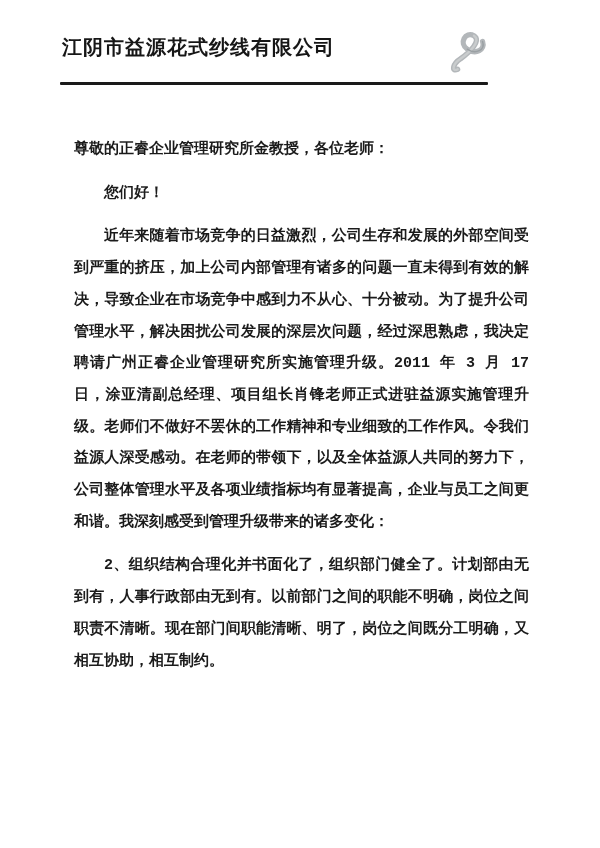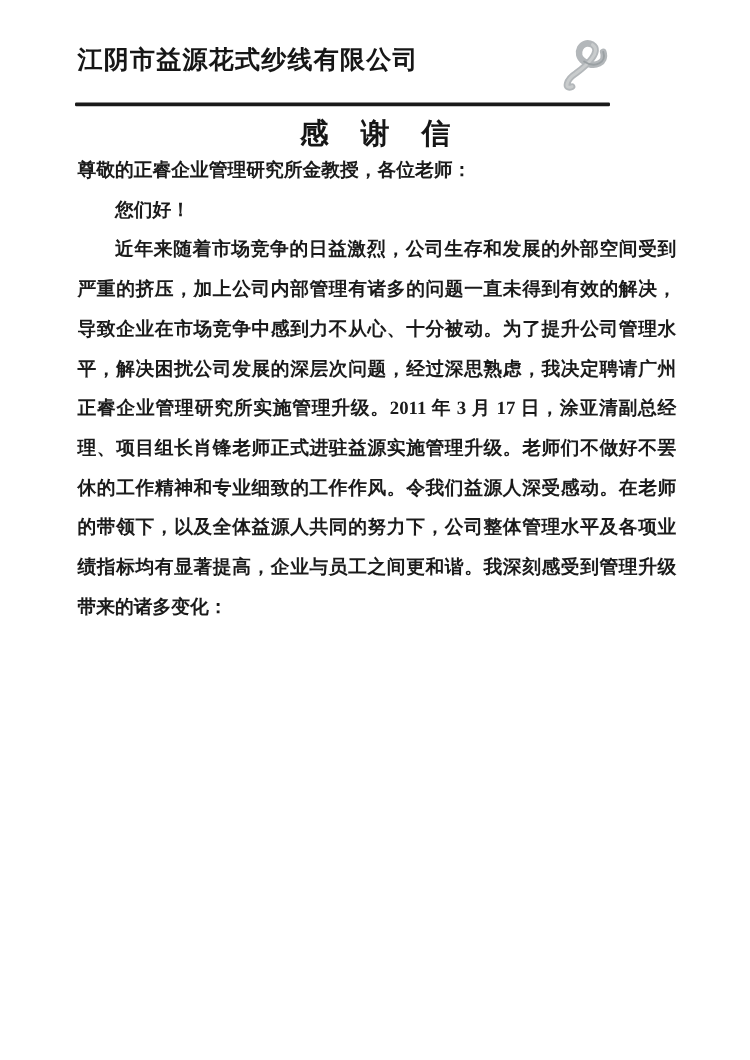--- a/index.html
+++ b/index.html
@@ -6,21 +6,21 @@
     margin: 0;
     padding: 0;
     background: #ffffff;
   }
   .page {
     position: relative;
     width: 600px;
     height: 848px;
     background: #ffffff;
     overflow: hidden;
-    font-family: Liberation Serif, serif;
+    font-family: Liberation Mono, monospace;
     color: #1b1b1b;
   }
   .company-name {
     position: absolute;
     left: 62px;
     top: 34px;
     font-size: 20px;
     font-weight: 700;
     letter-spacing: 1px;
     color: #161616;
@@ -60,21 +60,21 @@
     left: 62px;
     top: 122px;
     width: 479px;
     font-size: 15px;
     line-height: 31.7px;
     font-weight: 600;
     text-align: justify;
     color: #1b1b1b;
   }
   .letter-body p {
-    margin: 0;
+    margin: 12px;
     padding: 0;
     text-indent: 2em;
   }
   .letter-body p.salutation {
     text-indent: 0;
   }
 </style>
 </head>
 <body>
 
@@ -85,21 +85,21 @@
   <div class="logo">
     <svg width="46" height="46" viewBox="0 0 48 48" aria-hidden="true">
       <path d="M8 41 C1 44 3 35 11 30 C21 23 33 11 25 6 C16 1 9 14 18 20 C27 26 37 21 34 12" fill="none" stroke="#b3b7ba" stroke-width="5.5" stroke-linecap="round"></path>
       <path d="M8 41 C1 44 3 35 11 30 C21 23 33 11 25 6" fill="none" stroke="#c9cccd" stroke-width="2.5" stroke-linecap="round"></path>
       <path d="M18 20 C27 26 37 21 34 12" fill="none" stroke="#9aa0a3" stroke-width="1.5" stroke-linecap="round"></path>
     </svg>
   </div>
 
   <div class="header-rule"></div>
 
-  <div class="letter-title">感 谢 信</div>
 
   <div class="letter-body">
     <p class="salutation">尊敬的正睿企业管理研究所金教授，各位老师：</p>
     <p>您们好！</p>
     <p>近年来随着市场竞争的日益激烈，公司生存和发展的外部空间受到严重的挤压，加上公司内部管理有诸多的问题一直未得到有效的解决，导致企业在市场竞争中感到力不从心、十分被动。为了提升公司管理水平，解决困扰公司发展的深层次问题，经过深思熟虑，我决定聘请广州正睿企业管理研究所实施管理升级。2011 年 3 月 17 日，涂亚清副总经理、项目组长肖锋老师正式进驻益源实施管理升级。老师们不做好不罢休的工作精神和专业细致的工作作风。令我们益源人深受感动。在老师的带领下，以及全体益源人共同的努力下，公司整体管理水平及各项业绩指标均有显著提高，企业与员工之间更和谐。我深刻感受到管理升级带来的诸多变化：</p>
+    <p>2、组织结构合理化并书面化了，组织部门健全了。计划部由无到有，人事行政部由无到有。以前部门之间的职能不明确，岗位之间职责不清晰。现在部门间职能清晰、明了，岗位之间既分工明确，又相互协助，相互制约。</p>
   </div>
 
 </div>
 
 </body></html>

